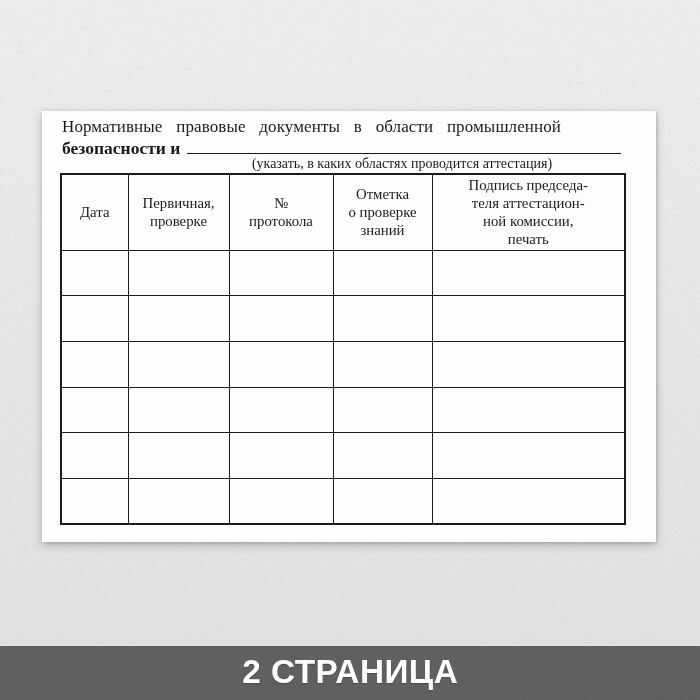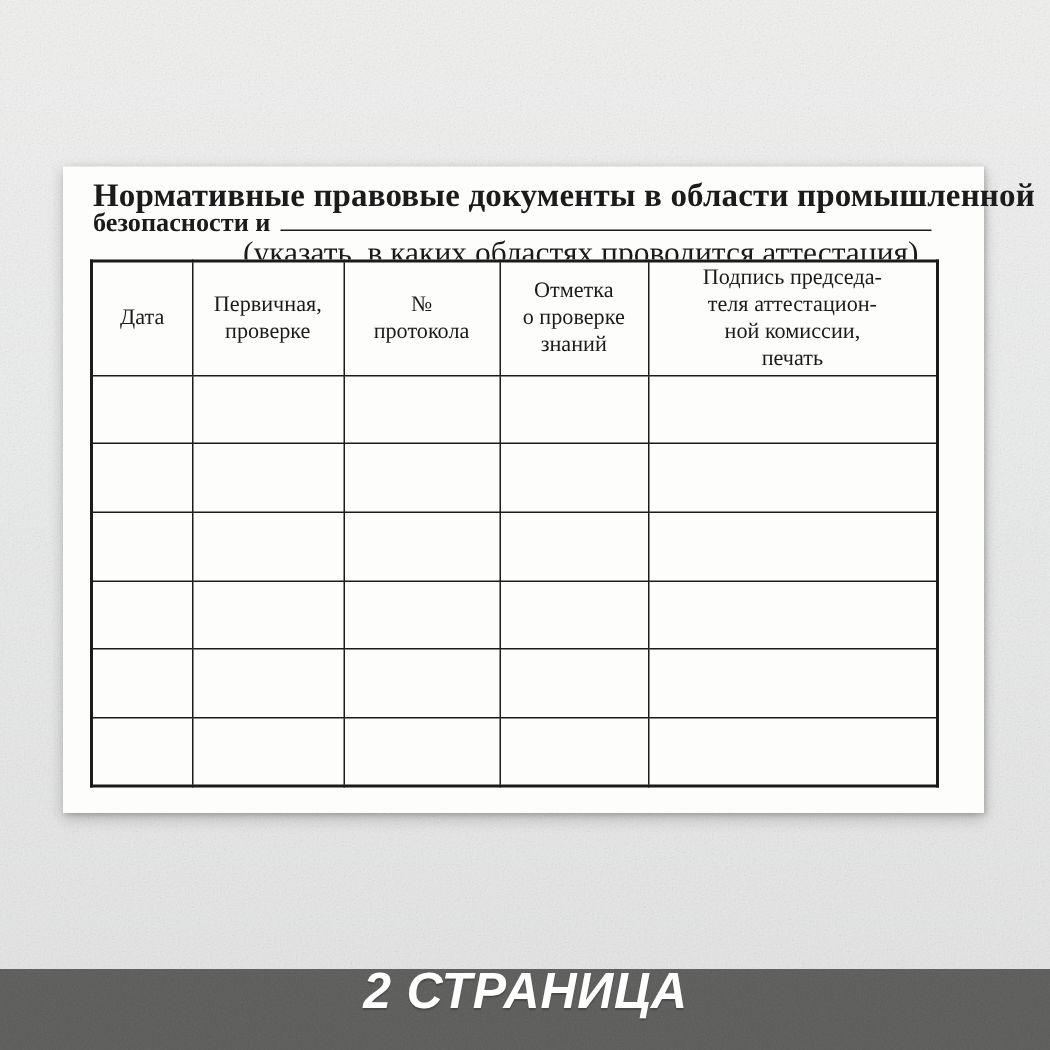--- a/index.html
+++ b/index.html
@@ -32,21 +32,21 @@
   .card {
     position: absolute;
     left: 42px; top: 111px;
     width: 614px; height: 431px;
     background: var(--card);
     box-shadow: 0 3px 9px rgba(0,0,0,.22), 1px 1px 3px rgba(0,0,0,.15);
   }
   .title-line1 {
     position: absolute; left: 20px; top: 6px;
     width: 499px;
-    font-size: 22px; font-weight: 700; color: var(--ink);
+    font-size: 17px; font-weight: 400; color: var(--ink);
     text-align: justify; text-align-last: justify;
     white-space: nowrap; letter-spacing: .1px;
   }
   .title-line2 {
     position: absolute; left: 20px; top: 27px;
     width: 559px;
     display: flex; align-items: center;
   }
   .title-line2 .prefix {
     font-size: 17.5px; font-weight: 700; color: var(--ink);
@@ -54,22 +54,22 @@
   }
   .blank-line {
     flex: 1 1 auto;
     margin-left: 7px; margin-bottom: 3px;
     border-bottom: 1.6px solid var(--ink);
     height: 14px;
   }
   .blank-caption {
     position: absolute; left: 120px; top: 45px;
     width: 480px;
-    text-align: left;
-    font-size: 21px; color: var(--ink);
+    text-align: center;
+    font-size: 14px; color: var(--ink);
   }
   
   table.att-table {
     position: absolute; left: 18px; top: 62px;
     width: 564px;
     border-collapse: collapse;
     table-layout: fixed;
     border: 2.2px solid var(--ink);
     background: var(--card);
   }
@@ -86,21 +86,21 @@
     text-align: center;
     vertical-align: middle;
     white-space: pre-line;
   }
   table.att-table td { height: 45.7px; }
   
   .footer-bar {
     position: absolute; left: 0; top: 646px;
     width: 700px; height: 54px;
     background: var(--footer-bar);
-    display: flex; align-items: flex-start; justify-content: center; font-style: italic;
+    display: flex; align-items: center; justify-content: center;
   }
   .footer-bar .bar-noise {
     position: absolute; left: 0; top: 0;
     width: 700px; height: 54px; opacity: .28;
   }
   .page-label {
     position: relative;
     font-family: "Liberation Sans", sans-serif;
     font-weight: 700;
     font-size: 34px;

